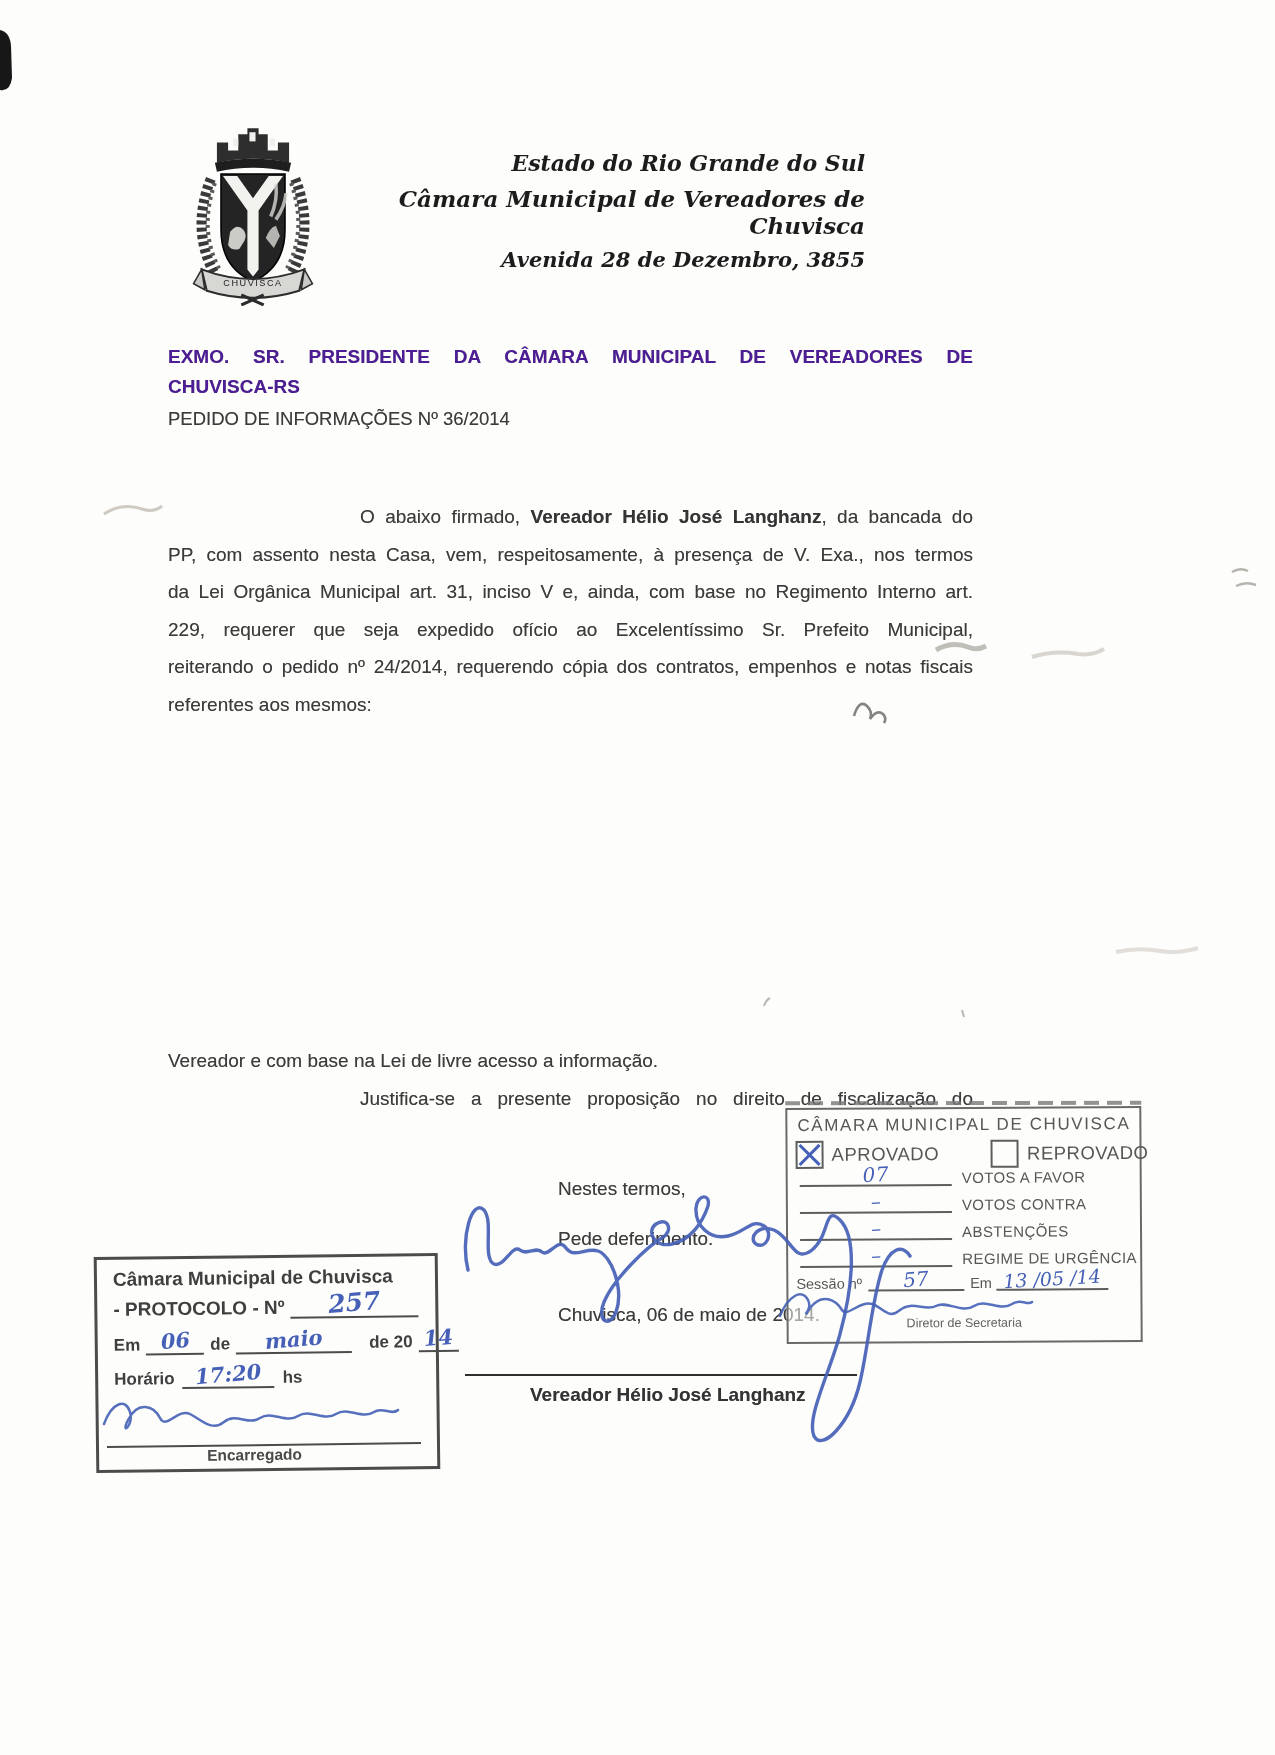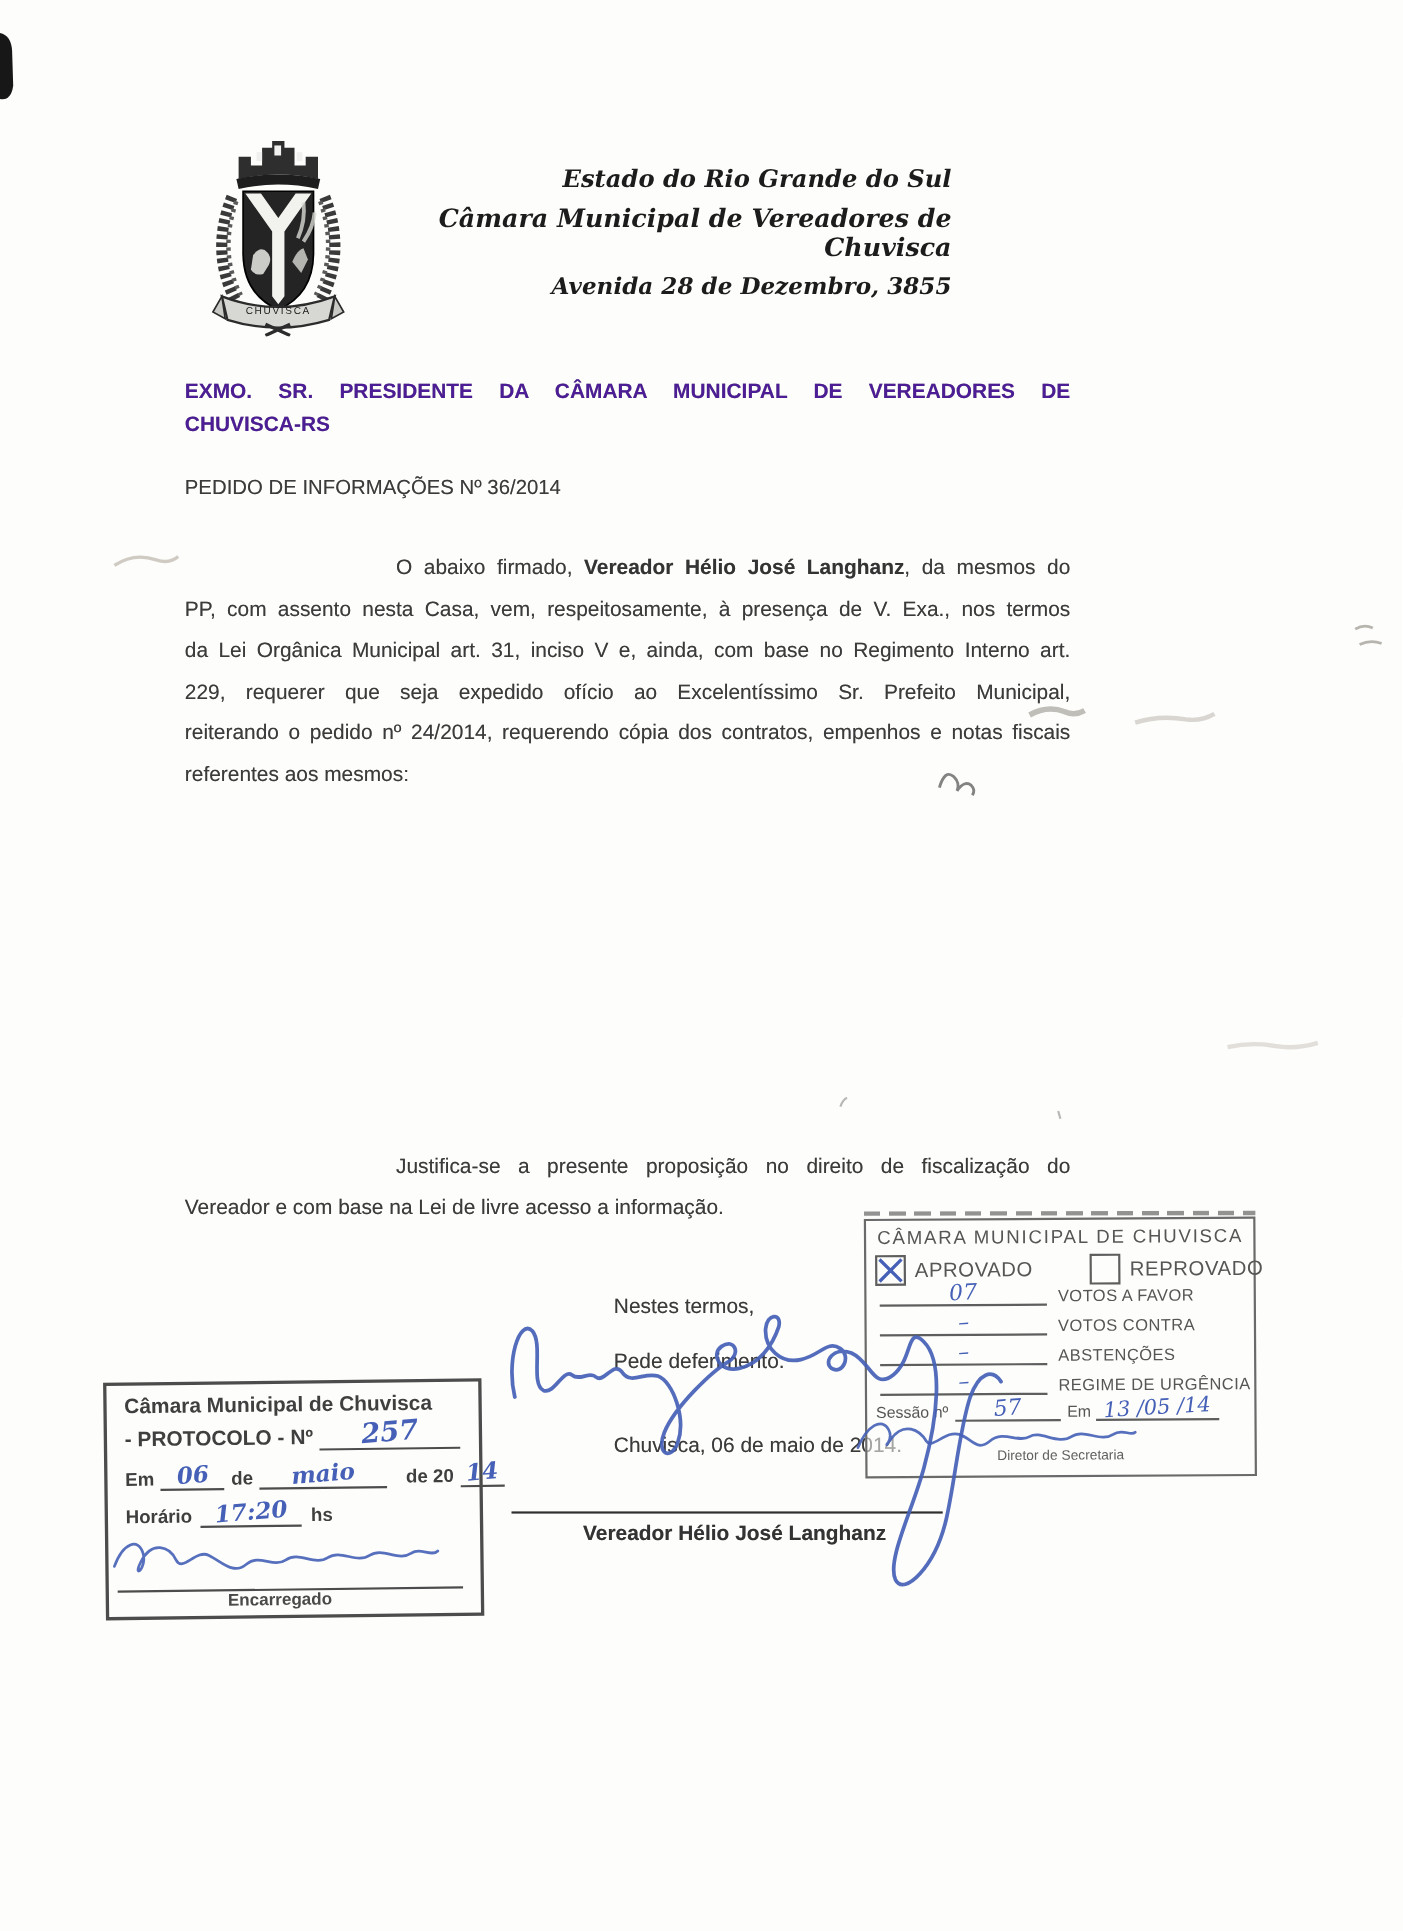--- a/index.html
+++ b/index.html
@@ -19,21 +19,21 @@
   .lh3 { font-size:21px; margin-bottom:21px; }
   .lh4 { font-size:15px; }
 
   
   .doc-text { font-size:19px; color:#3b3b3b; text-shadow:0 0 0.5px rgba(80,80,80,.55); }
   .jline { text-align:justify; overflow:hidden; }
   .jline::after { content:""; display:inline-block; width:100%; height:0; }
   .addressee { left:168px; top:342px; width:805px; font-weight:bold; color:#4c1d95; }
   .addressee .ln { line-height:30px; height:30px; }
   .addressee .ln2 { line-height:30px; }
-  .doc-title { left:168px; top:432px; font-size:18.5px; }
+  .doc-title { left:168px; top:408px; font-size:18.5px; }
   .para { width:805px; }
   .para .ln { line-height:37.5px; height:37.5px; }
   .p1 { left:168px; top:498px; }
   .p2 { left:168px; top:1042px; }
   .indent { padding-left:192px; }
   .bold { font-weight:bold; color:#343434; }
   .empenho-list { left:405px; top:775px; }
   .empenho-list .ln { line-height:38px; height:38px; }
   .nestes { left:558px; top:1178px; }
   .pede { left:558px; top:1228px; }
@@ -120,32 +120,32 @@
   </div>
 
   <div class="abs addressee doc-text">
     <div class="ln jline">EXMO. SR. PRESIDENTE DA CÂMARA MUNICIPAL DE VEREADORES DE</div>
     <div class="ln2">CHUVISCA-RS</div>
   </div>
 
   <div class="abs doc-title doc-text">PEDIDO DE INFORMAÇÕES Nº 36/2014</div>
 
   <div class="abs para p1 doc-text">
-    <div class="ln jline indent"><span>O abaixo firmado, </span><span class="bold">Vereador Hélio José Langhanz</span><span>, da mesmos do</span></div>
+    <div class="ln jline indent"><span>O abaixo firmado, </span><span class="bold">Vereador Hélio José Langhanz</span><span>, da bancada do</span></div>
     <div class="ln jline">PP, com assento nesta Casa, vem, respeitosamente, à presença de V. Exa., nos termos</div>
     <div class="ln jline">da Lei Orgânica Municipal art. 31, inciso V e, ainda, com base no Regimento Interno art.</div>
     <div class="ln jline">229, requerer que seja expedido ofício ao Excelentíssimo Sr. Prefeito Municipal,</div>
     <div class="ln jline">reiterando o pedido nº 24/2014, requerendo cópia dos contratos, empenhos e notas fiscais</div>
     <div class="ln">referentes aos mesmos:</div>
   </div>
 
 
   <div class="abs para p2 doc-text">
+    <div class="ln">Vereador e com base na Lei de livre acesso a informação.</div>
     <div class="ln jline indent">Justifica-se a presente proposição no direito de fiscalização do</div>
-    <div class="ln">Vereador e com base na Lei de livre acesso a informação.</div>
   </div>
 
   <div class="abs nestes doc-text">Nestes termos,</div>
   <div class="abs pede doc-text">Pede deferimento.</div>
   <div class="abs place-date doc-text">Chuvisca, 06 de maio de 2014.</div>
   <div class="abs sig-line"></div>
   <div class="abs signer-name doc-text">Vereador Hélio José Langhanz</div>
 
   <div class="abs approval">
     <div class="ast-dash"></div>

